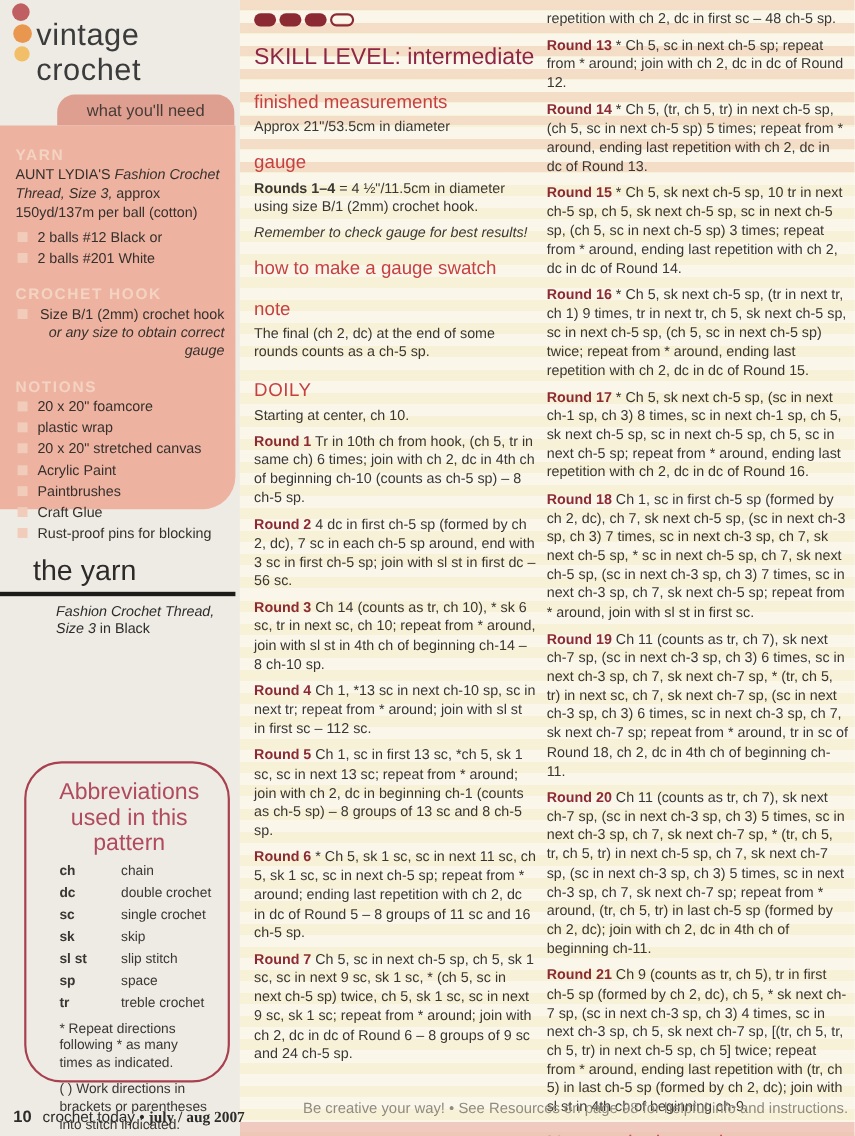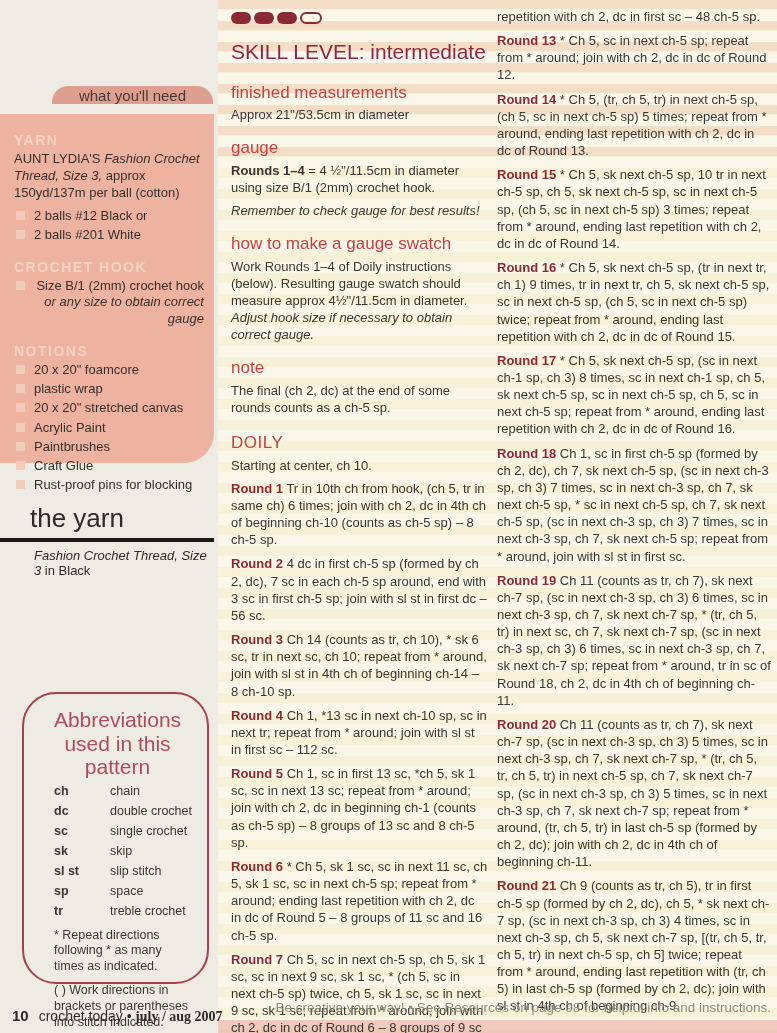--- a/index.html
+++ b/index.html
@@ -21,40 +21,40 @@
   
   .brand { position:absolute; left:0; top:0; width:218px; height:86px; }
   .dot { position:absolute; border-radius:50%; }
   .dot.d1 { left:11px; top:3px;  width:16px; height:16px; background:#c05f62; }
   .dot.d2 { left:12px; top:22px; width:17px; height:17px; background:#e9974e; }
   .dot.d3 { left:13px; top:42px; width:14px; height:14px; background:#f2bf68; }
   .brand-text { position:absolute; left:33px; top:16px; font-size:28px; letter-spacing:.5px; color:#3b3b3b; }
 
   
   .needs-tab {
-    position:absolute; left:52px; top:86px; width:161px; height:18px;
+    position:absolute; left:52px; top:86px; width:161px; height:28px;
     background:#df9f90; border-radius:16px 16px 0 0;
     display:flex; align-items:center; justify-content:center;
     font-size:15px; color:#463b37; font-weight:500;
   }
   .needs-panel {
     position:absolute; left:0; top:114px; width:214px; height:349px;
     background:#eeb2a1; border-radius:0 0 30px 0; padding:8px 10px 10px 14px;
   }
   .pnl-h { font-size:14px; font-weight:bold; letter-spacing:1.5px; color:#f3d3c1; margin:10px 0 3px; }
   .yarn-desc { font-size:13px; line-height:1.3; font-weight:500; color:#35302c; margin-bottom:6px; }
   .bullet { display:flex; align-items:flex-start; margin:3px 0; font-size:13px; line-height:1.25; font-weight:500; color:#35302c;text-align:right; }
   .sq { flex:0 0 9px; width:9px; height:9px; background:#f1ccba; margin:3px 9px 0 2px; }
   .it { font-style:italic; }
 
   
   .the-yarn { position:absolute; left:0; top:464px; width:214px;margin-top:39px; }
   .the-yarn h2 { font-size:26px; font-weight:500; color:#2d2b29; padding-left:30px; margin-bottom:4px; }
   .the-yarn .rule { height:4px; background:#1d1b1a; }
-  .the-yarn .desc { font-size:13px; padding:6px 0 0 34px; color:#2d2b29; }
+  .the-yarn .desc { font-size:13px; padding:6px 0 0 51px; color:#2d2b29; }
 
   
   .abbr-box {
     position:absolute; left:22px; top:692px; width:187px; height:292px;
     border:2px solid #a8404f; border-radius:34px; padding:14px 12px 0 16px;
   }
   .abbr-box h3 { text-align:center; font-size:21px; line-height:1.12; font-weight:500; color:#b04a5e; }
   .abbr-row { display:flex; font-size:12.5px; line-height:1.2; margin:5px 0 0 14px; color:#3a3633;gap:20px; }
   .abbr-row b { width:36px; flex:0 0 36px; }
   .abbr-note { font-size:12.5px; line-height:1.25; margin:9px 0 0 14px; color:#3a3633; }
@@ -83,20 +83,26 @@
   .h-pine { font-size:19px; line-height:1.18; font-weight:500; color:#c34f5e; margin:14px 0 2px; }
 </style>
 </head>
 <body>
 
 <div class="page">
   <div class="pink-tint"></div>
   <div class="bottom-pink"></div>
   <div class="left-col"></div>
 
+  <div class="brand">
+    <span class="dot d1"></span>
+    <span class="dot d2"></span>
+    <span class="dot d3"></span>
+    <span class="brand-text">vintage crochet</span>
+  </div>
 
   <div class="needs-tab">what you'll need</div>
   <div class="needs-panel">
     <div class="pnl-h">YARN</div>
     <div class="yarn-desc"><span>AUNT LYDIA'S </span><span class="it">Fashion Crochet Thread, Size 3,</span><span> approx 150yd/137m per ball (cotton)</span></div>
     <div class="bullet">
         <span class="sq"></span>
         <span>2 balls #12 Black or</span>
       </div>
     <div class="bullet">
@@ -191,21 +197,20 @@
     <div class="h-skill">SKILL LEVEL: intermediate</div>
 
     <div class="h-red">finished measurements</div>
     <p class="para">Approx 21"/53.5cm in diameter</p>
 
     <div class="h-red">gauge</div>
     <p class="para"><b>Rounds 1–4</b><span> = 4 ½"/11.5cm in diameter using size B/1 (2mm) crochet hook.</span></p>
     <p class="para it">Remember to check gauge for best results!</p>
 
     <div class="h-red">how to make a gauge swatch</div>
-    <p class="para"><span>Work Rounds 1–4 of Doily instructions (below). Resulting gauge swatch should measure approx 4½"/11.5cm in diameter. </span><span class="it">Adjust hook size if necessary to obtain correct gauge.</span></p>
 
     <div class="h-red">note</div>
     <p class="para">The final (ch 2, dc) at the end of some rounds counts as a ch-5 sp.</p>
 
     <div class="h-doily">DOILY</div>
     <p class="para">Starting at center, ch 10.</p>
 
     <p class="rnd"><b>Round 1</b> <span>Tr in 10th ch from hook, (ch 5, tr in same ch) 6 times; join with ch 2, dc in 4th ch of beginning ch-10 (counts as ch-5 sp) – 8 ch-5 sp.</span></p>
     <p class="rnd"><b>Round 2</b> <span>4 dc in first ch-5 sp (formed by ch 2, dc), 7 sc in each ch-5 sp around, end with 3 sc in first ch-5 sp; join with sl st in first dc – 56 sc.</span></p>
     <p class="rnd"><b>Round 3</b> <span>Ch 14 (counts as tr, ch 10), * sk 6 sc, tr in next sc, ch 10; repeat from * around, join with sl st in 4th ch of beginning ch-14 – 8 ch-10 sp.</span></p>

